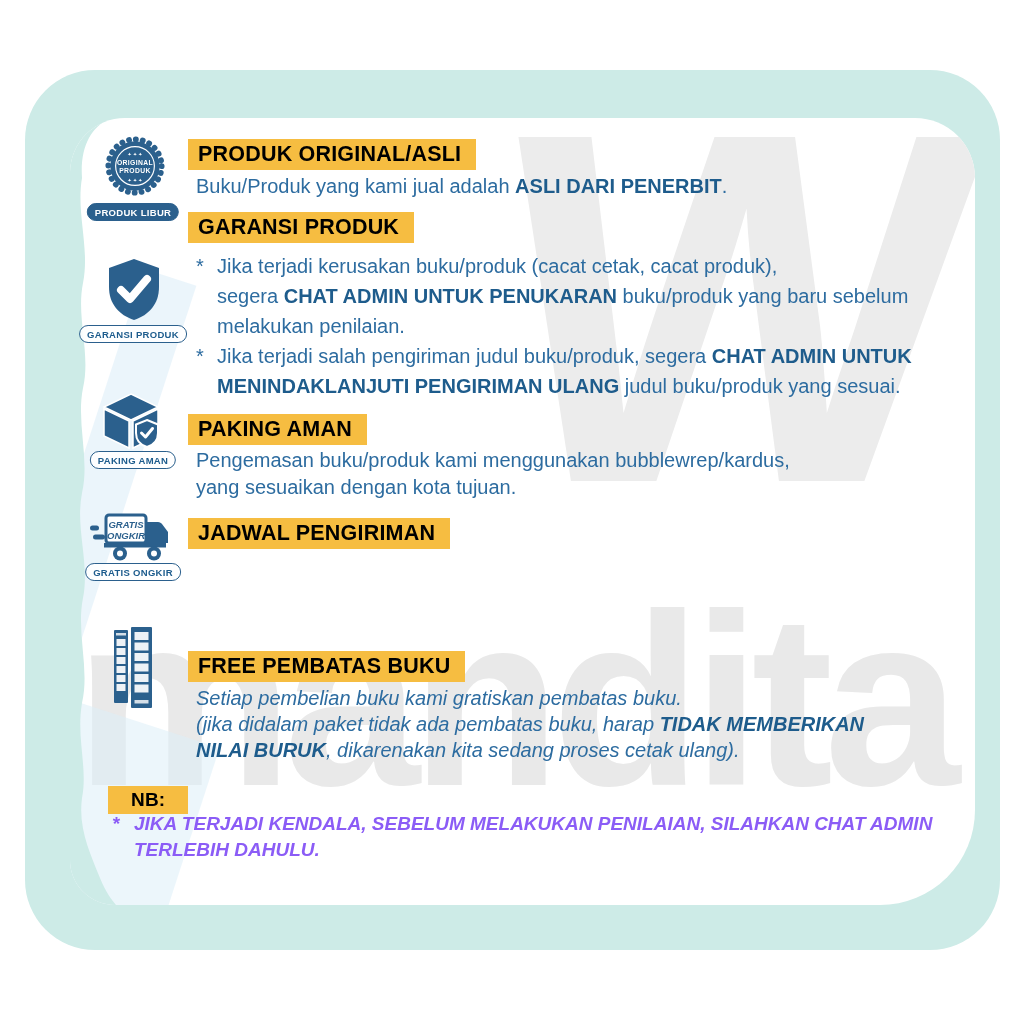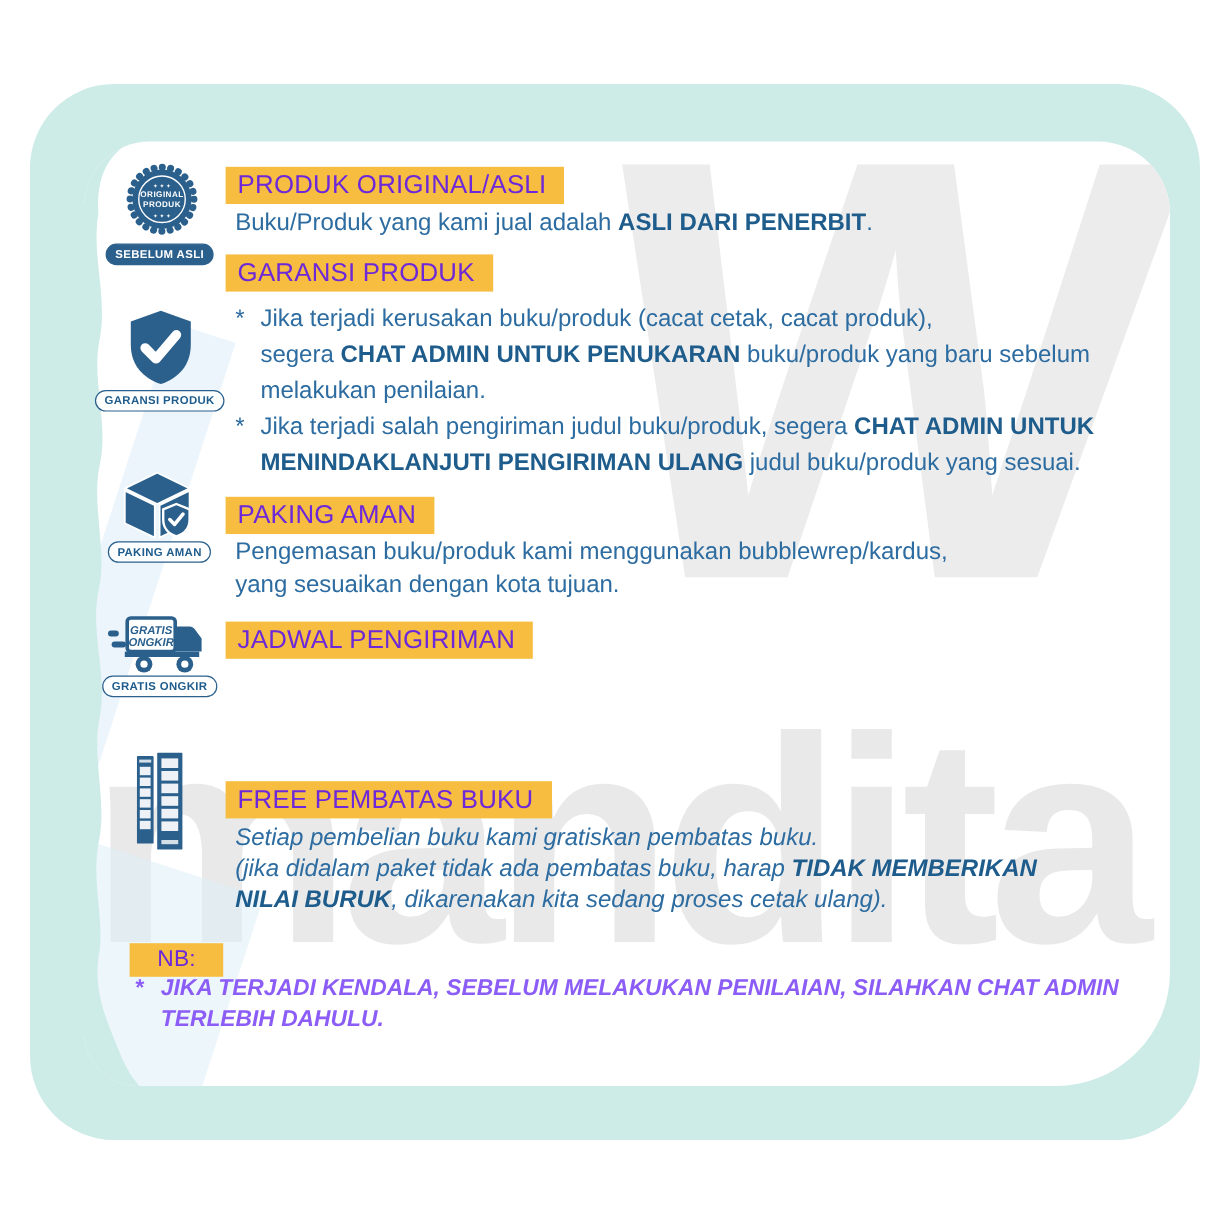--- a/index.html
+++ b/index.html
@@ -24,22 +24,22 @@
     font-weight:700;letter-spacing:-9px;color:#e9e9e9;user-select:none;white-space:nowrap;
   }
   .lb-bar{position:absolute;background:#ddeef8;transform:rotate(18deg);}
   .lb1{left:14px;top:150px;width:55px;height:380px;opacity:.6;}
   .lb2{left:-40px;top:600px;width:150px;height:280px;opacity:.55;}
   .wave{position:absolute;left:0;top:0;width:46px;height:787px;}
 
   .content{position:absolute;left:0;top:0;width:1024px;height:1024px;z-index:2;}
 
   .hdr{
-    position:absolute;display:inline-block;background:#f6bd41;color:#6d28d9;
-    font-weight:400;font-size:21.5px;line-height:31px;padding:0 15px 0 10px;
+    position:absolute;display:inline-block;background:#f6bd41;color:#000000;
+    font-weight:700;font-size:21.5px;line-height:31px;padding:0 15px 0 10px;
     letter-spacing:.2px;white-space:nowrap;
   }
   .chip{font-size:19px;line-height:28px;padding:0 23px;}
 
   .blk{position:absolute;color:#2d6ca0;font-size:20px;}
   .ln{white-space:nowrap;}
   .lh30 .ln{height:30px;line-height:30px;}
   .lh27 .ln{height:27px;line-height:27px;}
   .lh26 .ln{height:26px;line-height:26px;font-style:italic;}
   .bd{font-weight:700;color:#1e5c8c;}
@@ -82,21 +82,21 @@
 
     <svg class="icon" style="left:104px;top:135px" width="62" height="64" viewBox="-32 -32 64 66">
       <circle r="25.5" fill="#2b608d"></circle>
       <circle r="27.5" fill="none" stroke="#2b608d" stroke-width="6" stroke-dasharray="0.1 7.1" stroke-linecap="round"></circle>
       <circle r="20" fill="none" stroke="#ffffff" stroke-width="1.2"></circle>
       <text x="0" y="-10" text-anchor="middle" fill="#ffffff" font-size="5">✦ ✦ ✦</text>
       <text x="0" y="-1.5" text-anchor="middle" fill="#ffffff" font-size="7" font-weight="bold" letter-spacing="0.4">ORIGINAL</text>
       <text x="0" y="7" text-anchor="middle" fill="#ffffff" font-size="7" font-weight="bold" letter-spacing="0.4">PRODUK</text>
       <text x="0" y="16.5" text-anchor="middle" fill="#ffffff" font-size="5">✦ ✦ ✦</text>
     </svg>
-    <div class="pill pill-filled" style="left:133px;top:203px">SEBELUM ASLI</div>
+    <div class="pill pill-filled" style="left:133px;top:203px">PRODUK LIBUR</div>
 
     <div class="hdr" style="left:188px;top:139px">PRODUK ORIGINAL/ASLI</div>
     <div class="blk lh30" style="left:196px;top:171px">
       <div class="ln"><span>Buku/Produk yang kami jual adalah </span><span class="bd">ASLI DARI PENERBIT</span><span>.</span></div>
     </div>
 
     <svg class="icon" style="left:105px;top:257px" width="58" height="66" viewBox="0 0 58 66">
       <path d="M29 2 L54 11 V30 C54 47 44 58 29 63 C14 58 4 47 4 30 V11 Z" fill="#2b608d"></path>
       <polyline points="16,33 25,42 42,22" fill="none" stroke="#ffffff" stroke-width="8" stroke-linecap="round" stroke-linejoin="round"></polyline>
     </svg>

